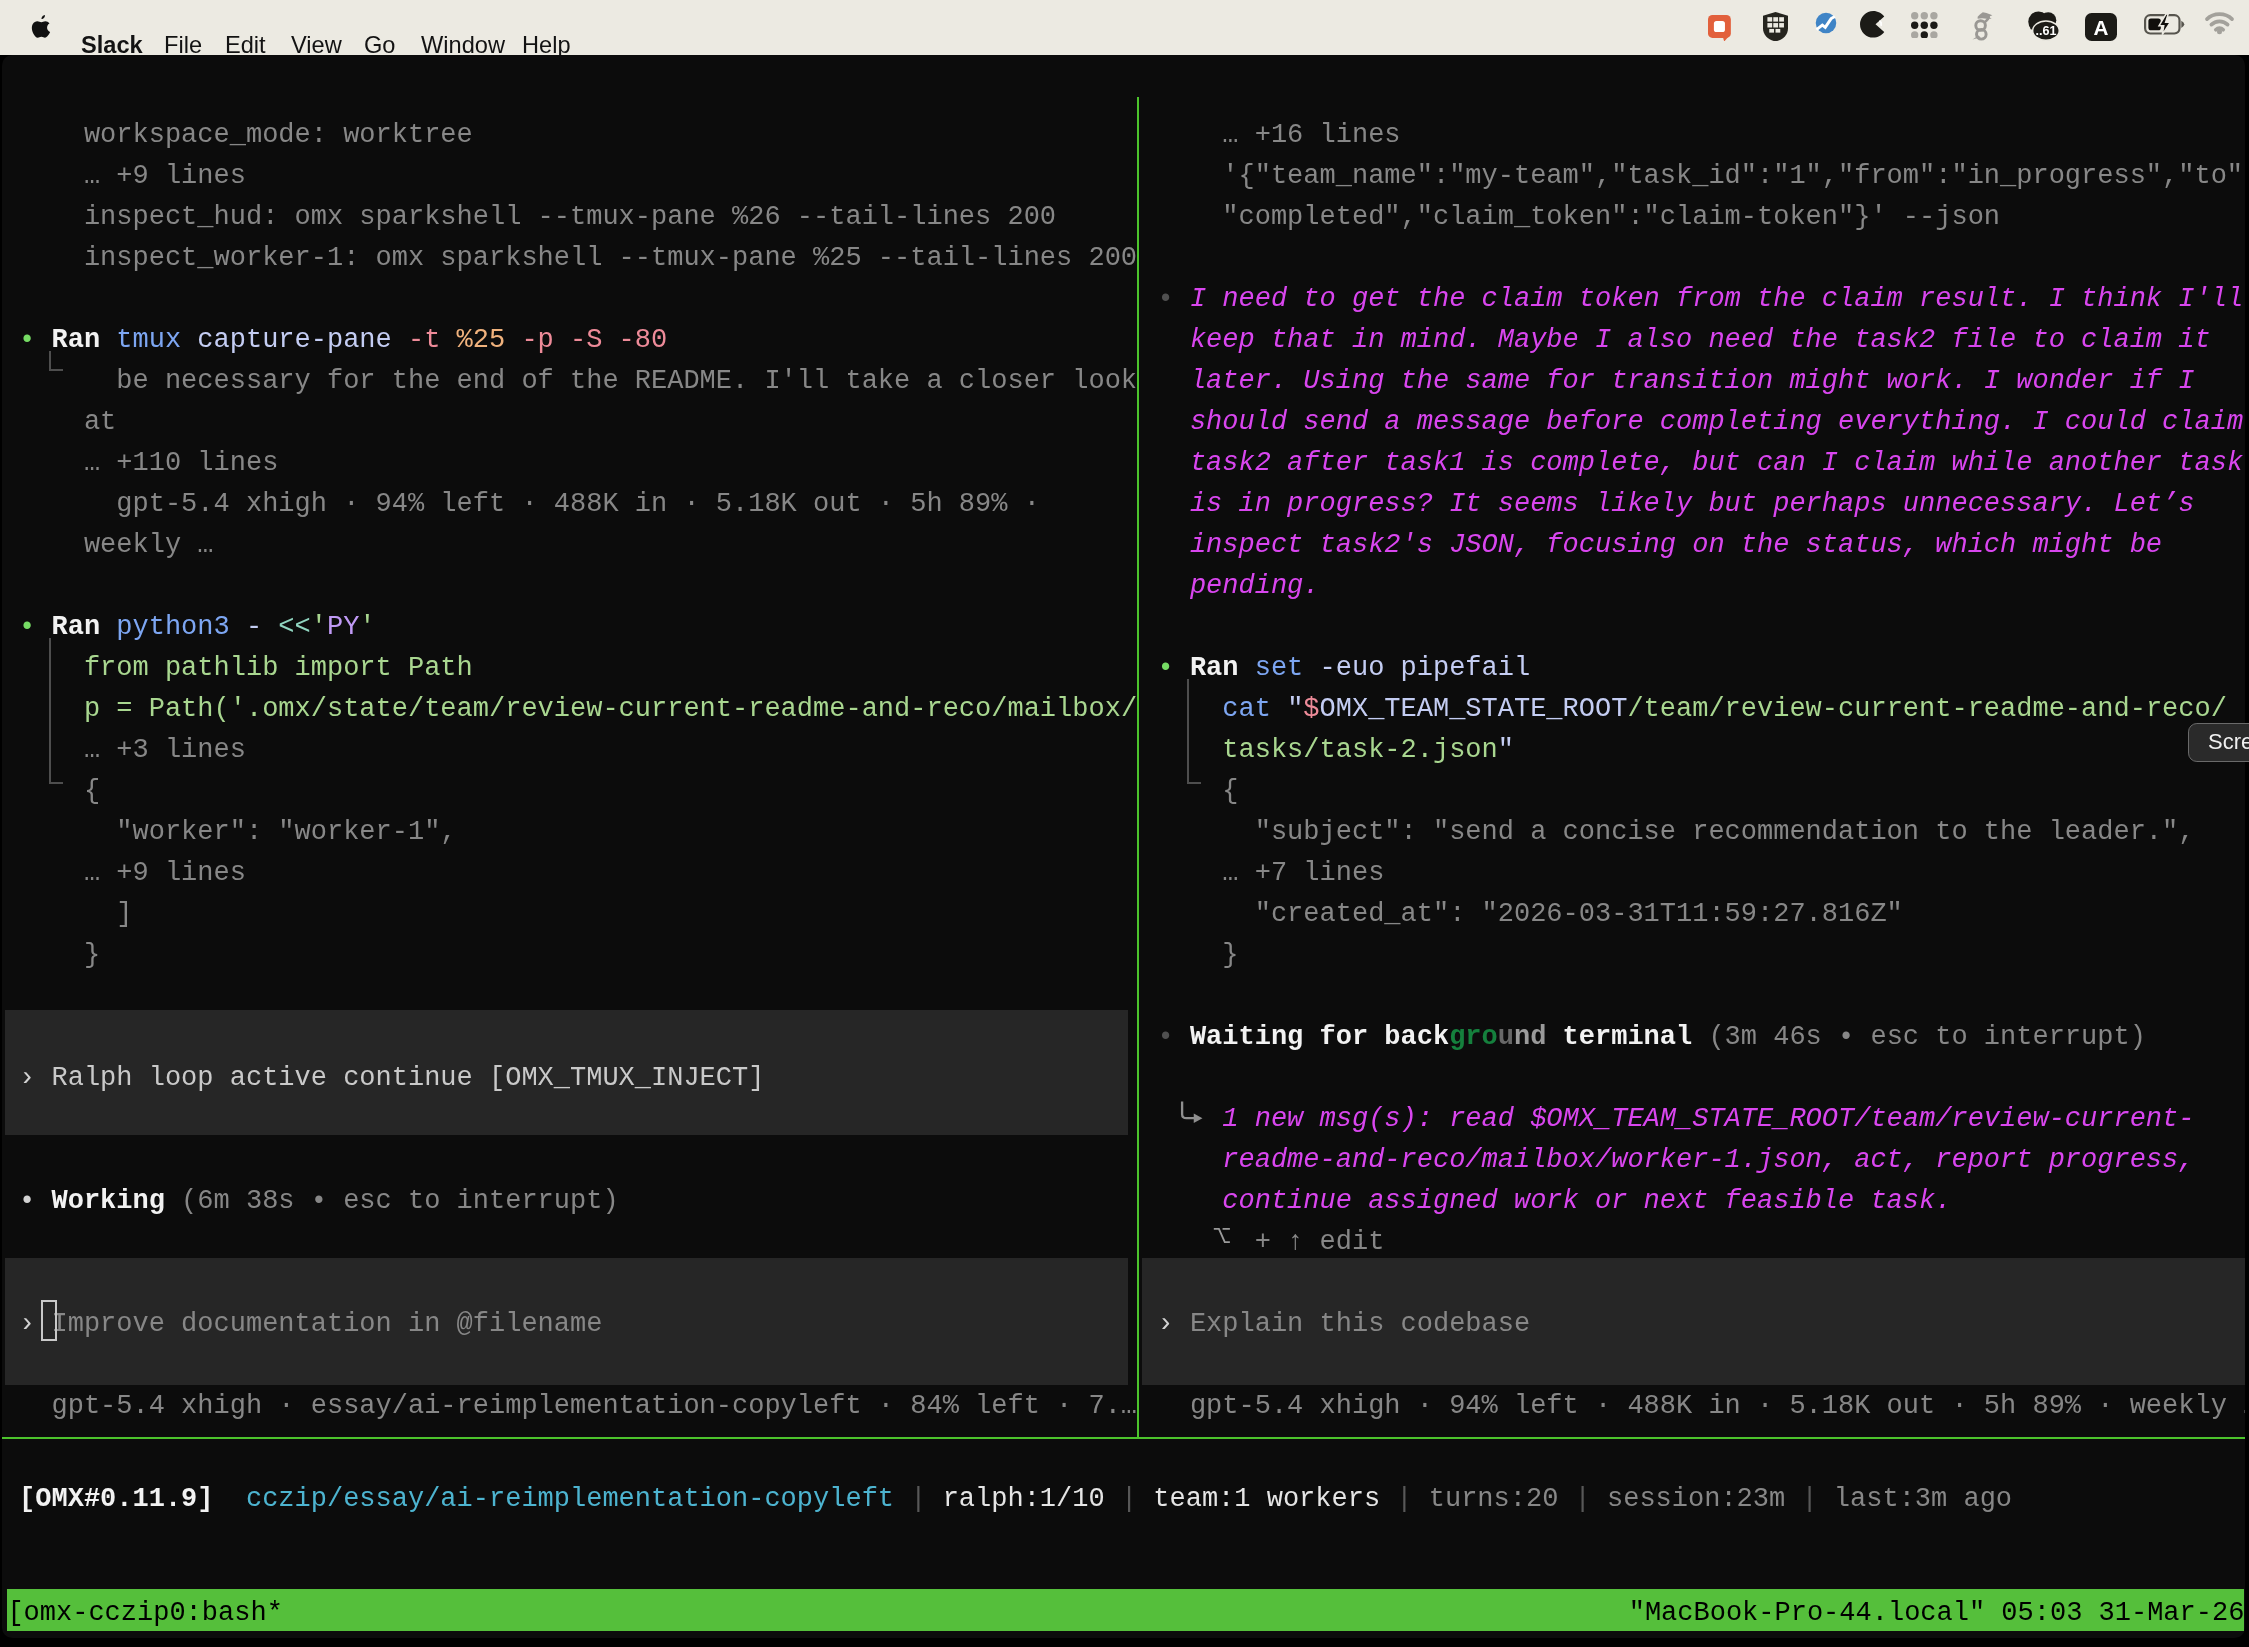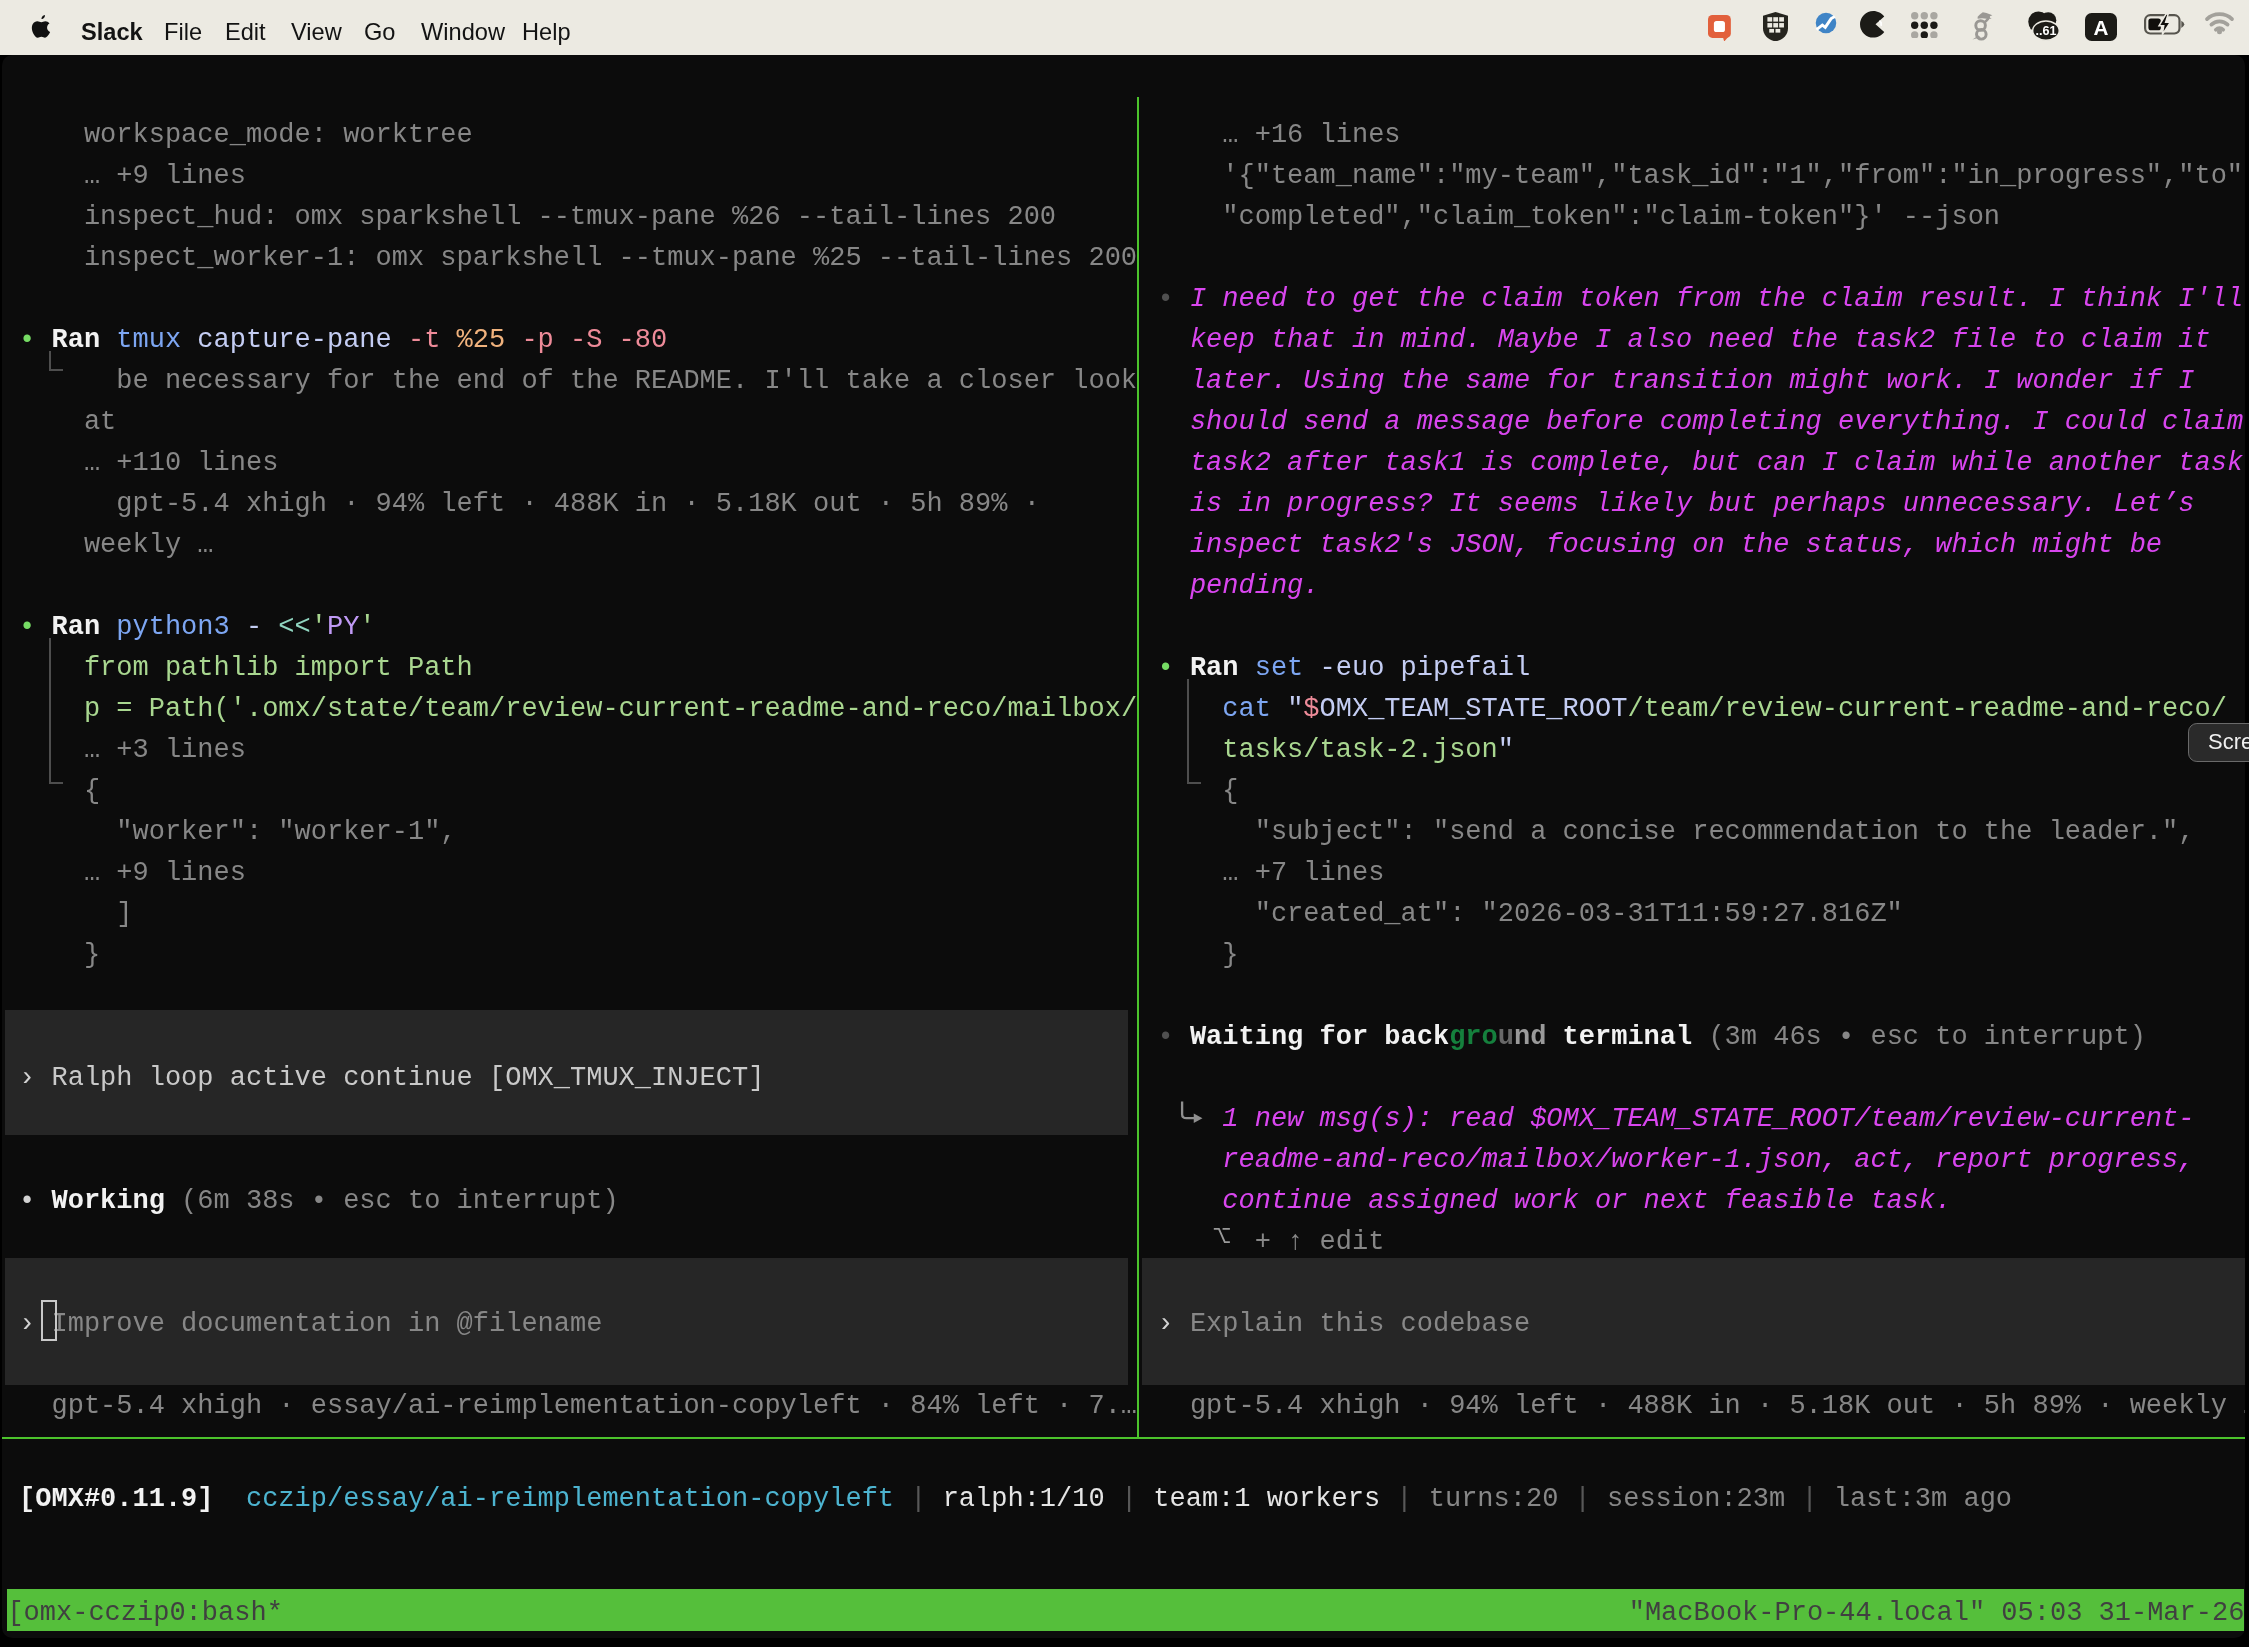--- a/index.html
+++ b/index.html
@@ -1,17 +1,17 @@
 <!DOCTYPE html>
 <html style="font-size:11.8px"><head><meta charset="utf-8">
 <style>
   html,body{margin:0;padding:0;width:2250px;height:1648px;background:#000;overflow:hidden}
   body{font-family:"Liberation Sans",sans-serif;position:relative}
   #menubar{position:absolute;left:0;top:0;width:2250px;height:55px;background:#eceae2}
-  .mitem{position:absolute;top:4px;height:68px;line-height:57px;font-size:23.6px;color:#131313}
+  .mitem{position:absolute;top:17px;height:68px;line-height:57px;font-size:23.6px;color:#131313}
   #win{position:absolute;left:1.5px;top:55px;width:2243px;height:1583px;background:#0c0c0c;border-radius:10.3px;overflow:hidden}
   #titlebar{position:absolute;left:0;top:0;width:100%;height:41px;background:#2d2d2d;border-bottom:0.7px solid #111}
   .tl{position:absolute;top:14px;width:16px;height:16px;border-radius:50%;background:#575757}
   #title{position:absolute;top:0;left:0;width:100%;height:41px;text-align:center;line-height:43px;font-size:22px;font-weight:bold;color:#9b9b9b}
   pre{margin:11px;position:absolute;font-size:27px;line-height:41px;color:#878787;white-space:pre;font-family:"Liberation Mono",monospace}
   .b{color:#f2f2f2;font-weight:bold}
   .bdim{color:#15803d;font-weight:bold}
   .bmid1{color:#686868;font-weight:bold}
   .bmid{color:#9a9a9a;font-weight:bold}
   .gb{color:#76dc64}
@@ -25,21 +25,21 @@
   .mid{color:#c9c9c9}
   .wh{color:#d2d2d2}
   .it{font-style:italic;color:#d946ef}
   .gyb{color:#4f4f4f}
   .scyan{color:#4db4d0}
   .sgrn{color:#e5e5e5}
   .sep{color:#585858}
   .box{position:absolute;background:#262626}
   #vdiv{position:absolute;left:1135px;top:42px;width:2.2px;height:1341px;background:#4cc42c}
   #hgrn{position:absolute;left:0;top:1382px;width:100%;height:2.2px;background:#4cc42c}
-  #tmuxbar{position:absolute;left:5.9px;top:1534px;width:2237px;height:42px;background:#55bf3b;color:#404040;font-size:27px;line-height:49px;font-family:"Liberation Mono",monospace;white-space:pre}
+  #tmuxbar{position:absolute;left:5.9px;top:1534px;width:2237px;height:42px;background:#55bf3b;color:#000000;font-size:27px;line-height:49px;font-family:"Liberation Mono",monospace;white-space:pre}
   #tmuxr{position:absolute;right:0;top:0}
   #scre{position:absolute;left:2188px;top:723px;width:89px;height:37px;background:#2a2a2a;border:1.5px solid #6a6a6a;border-radius:8.9px;color:#f0f0f0;font-size:22px;line-height:36px;padding-left:19px}
   #curs{position:absolute;left:39px;top:1245px;width:16px;height:41px;border:2.2px solid #c9c9c9;box-sizing:border-box}
 </style></head>
 <body>
 <div id="menubar">
   <svg style="position:absolute;left:31px;top:14.8px" width="20.7" height="25" viewBox="0 0 28 34">
     <path fill="#111" d="M19.5 8.6c-2.6 0-3.7 1.24-5.5 1.24-1.85 0-3.26-1.23-5.5-1.23C6.3 8.61 3.9 9.97 2.4 12.3c-2.1 3.25-1.74 9.37 1.66 14.58 1.22 1.87 2.85 3.96 4.98 3.98 1.9.02 2.43-1.22 5-1.23 2.57-.01 3.06 1.25 4.95 1.23 2.13-.02 3.85-2.34 5.07-4.2.87-1.34 1.2-2.01 1.87-3.52-4.92-1.87-5.71-8.86-.84-11.54-1.48-1.86-3.57-2.94-5.54-2.94z"></path>
     <path fill="#111" d="M18.9 0c.2 1.4-.37 2.78-1.13 3.75-.81 1.04-2.2 1.85-3.55 1.8-.24-1.34.39-2.72 1.16-3.65C16.23.87 17.68.07 18.9 0z"></path>
   </svg>

